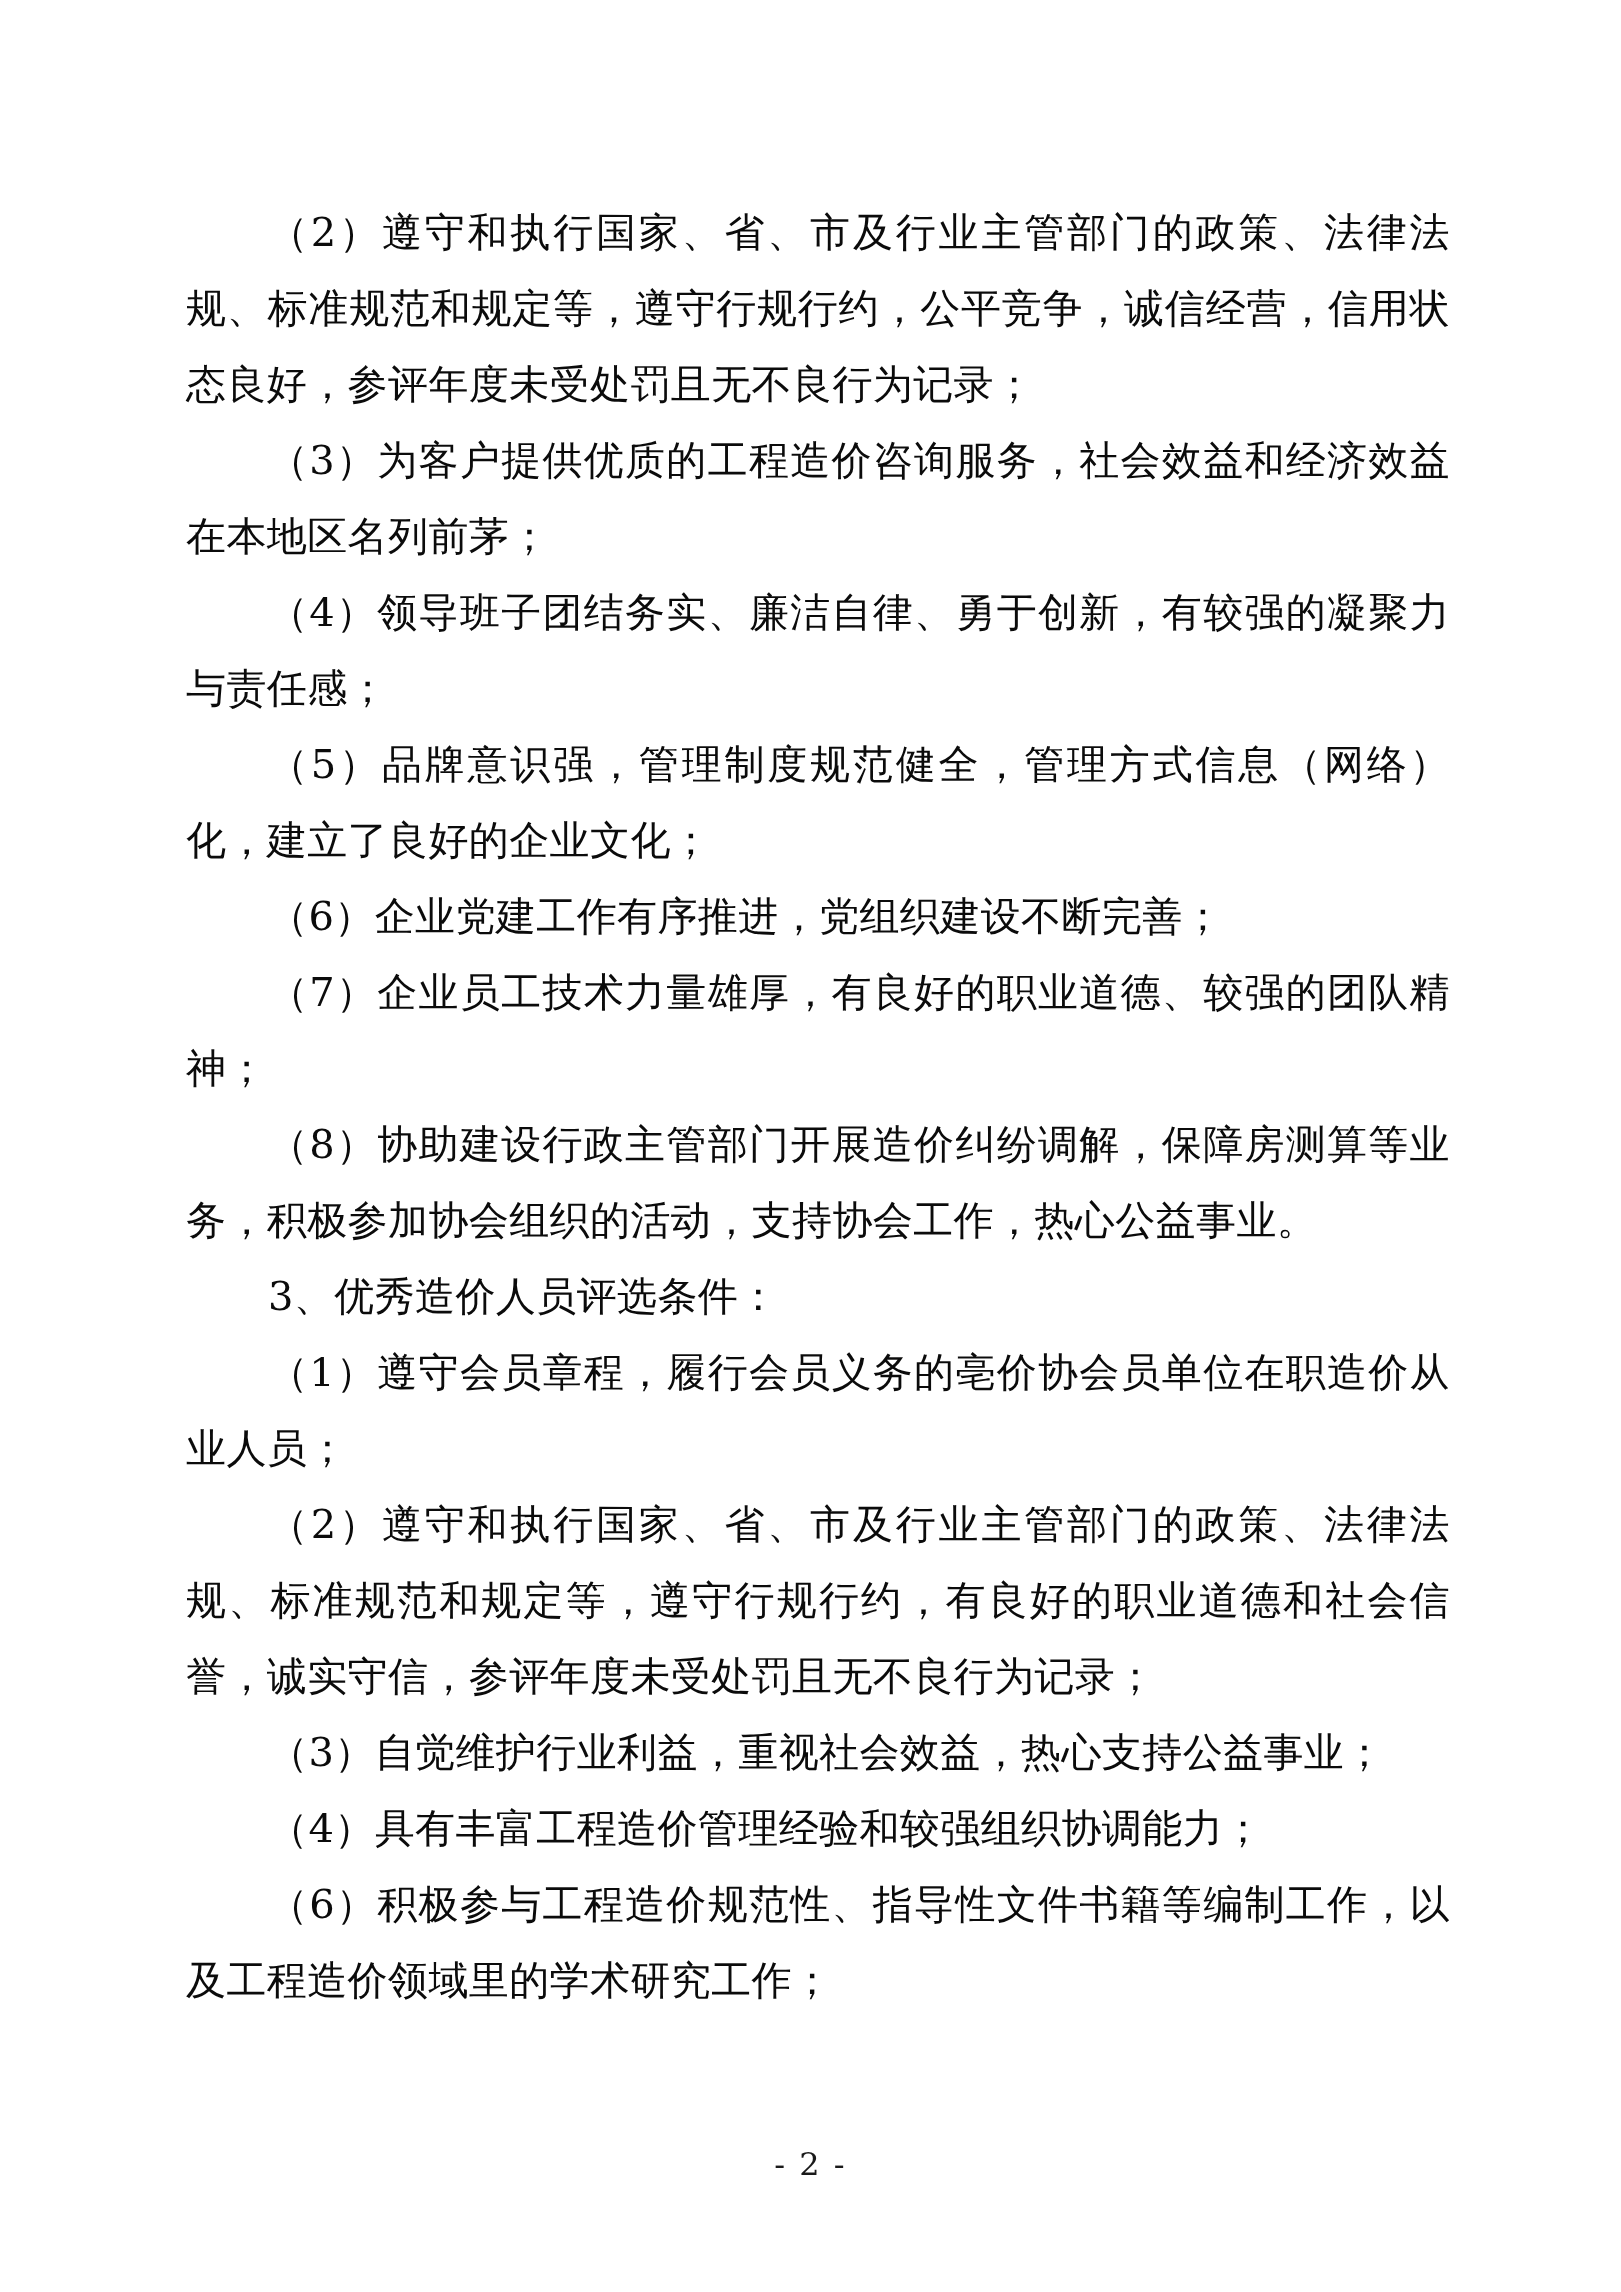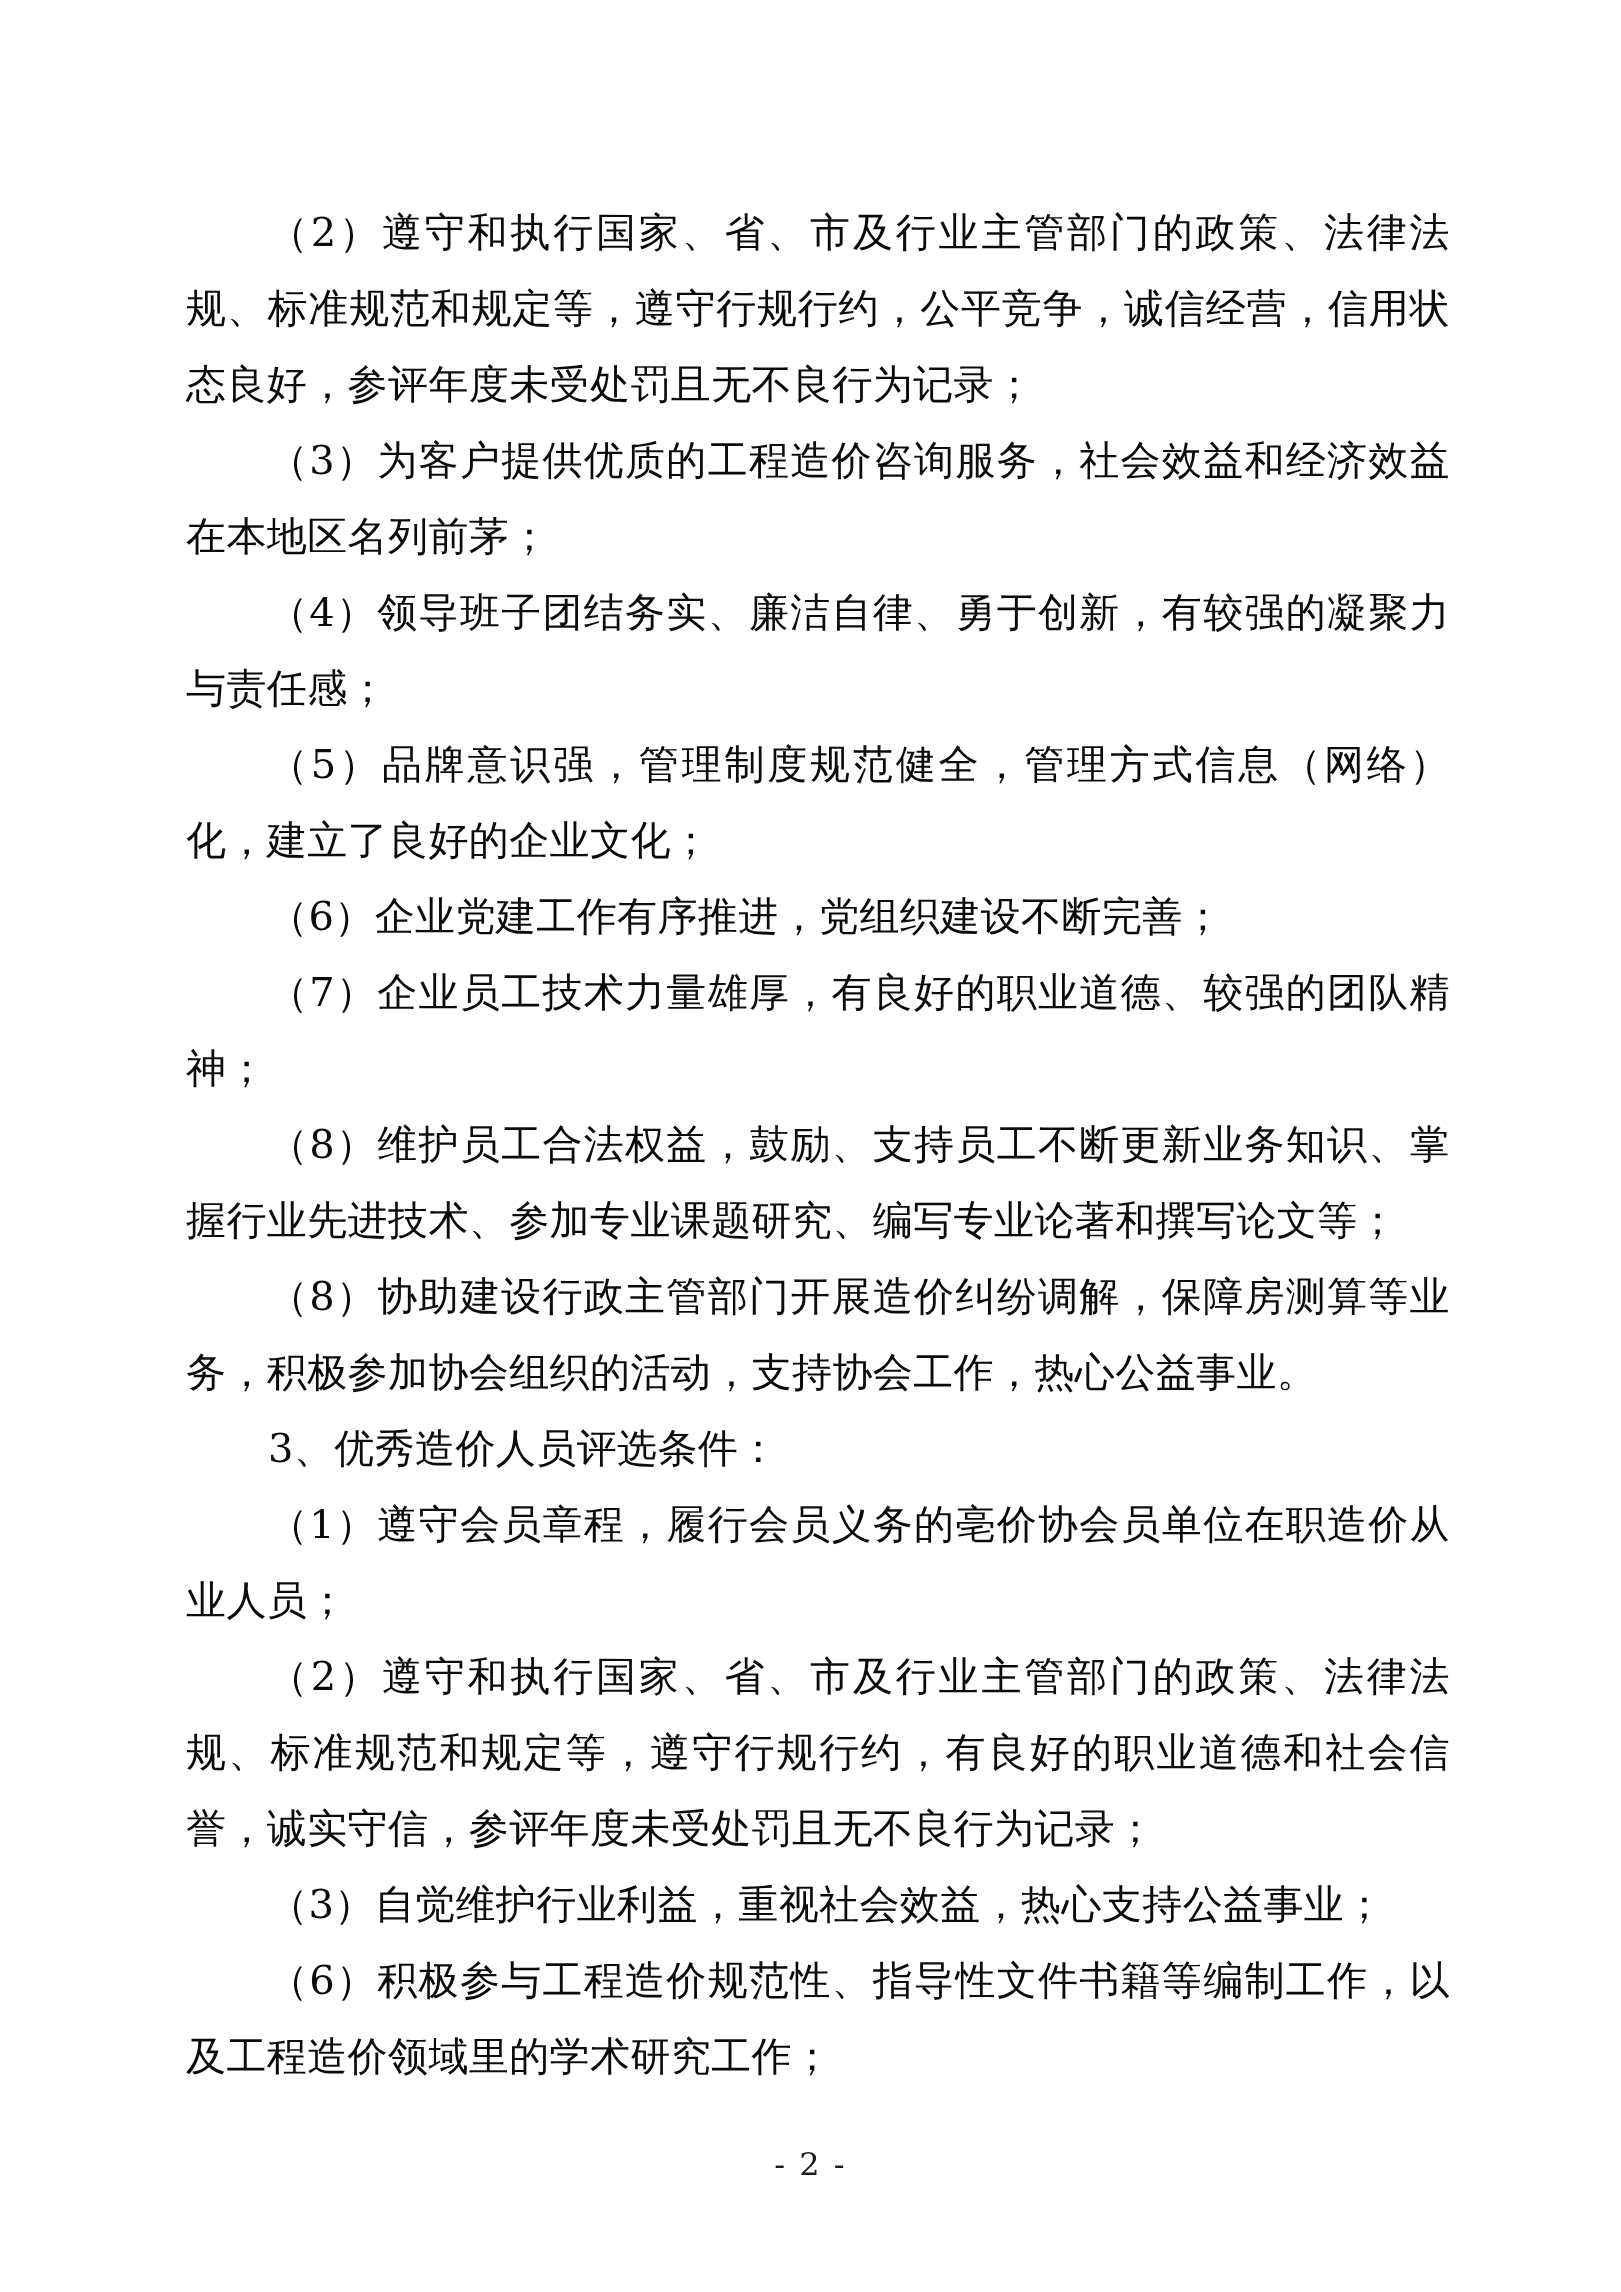--- a/index.html
+++ b/index.html
@@ -60,25 +60,25 @@
 
 <div id="page">
 
   <div id="content">
     <p class="para">（2）遵守和执行国家、省、市及行业主管部门的政策、法律法规、标准规范和规定等，遵守行规行约，公平竞争，诚信经营，信用状态良好，参评年度未受处罚且无不良行为记录；</p>
     <p class="para">（3）为客户提供优质的工程造价咨询服务，社会效益和经济效益在本地区名列前茅；</p>
     <p class="para">（4）领导班子团结务实、廉洁自律、勇于创新，有较强的凝聚力与责任感；</p>
     <p class="para">（5）品牌意识强，管理制度规范健全，管理方式信息（网络）化，建立了良好的企业文化；</p>
     <p class="para">（6）企业党建工作有序推进，党组织建设不断完善；</p>
     <p class="para">（7）企业员工技术力量雄厚，有良好的职业道德、较强的团队精神；</p>
-    <p class="para">（8）维护员工合法权益，鼓励、支持员工不断更新业务知识、掌握行业先进技术、参加专业课题研究、编写专业论著和撰写论文等；</p>
     <p class="para">（8）协助建设行政主管部门开展造价纠纷调解，保障房测算等业务，积极参加协会组织的活动，支持协会工作，热心公益事业。</p>
     <p class="para">3、优秀造价人员评选条件：</p>
     <p class="para">（1）遵守会员章程，履行会员义务的亳价协会员单位在职造价从业人员；</p>
     <p class="para">（2）遵守和执行国家、省、市及行业主管部门的政策、法律法规、标准规范和规定等，遵守行规行约，有良好的职业道德和社会信誉，诚实守信，参评年度未受处罚且无不良行为记录；</p>
     <p class="para">（3）自觉维护行业利益，重视社会效益，热心支持公益事业；</p>
+    <p class="para">（4）具有丰富工程造价管理经验和较强组织协调能力；</p>
     <p class="para">（6）积极参与工程造价规范性、指导性文件书籍等编制工作，以及工程造价领域里的学术研究工作；</p>
   </div>
 
   <div id="page-number">- 2 -</div>
 
 </div>
 
 
 </body></html>

